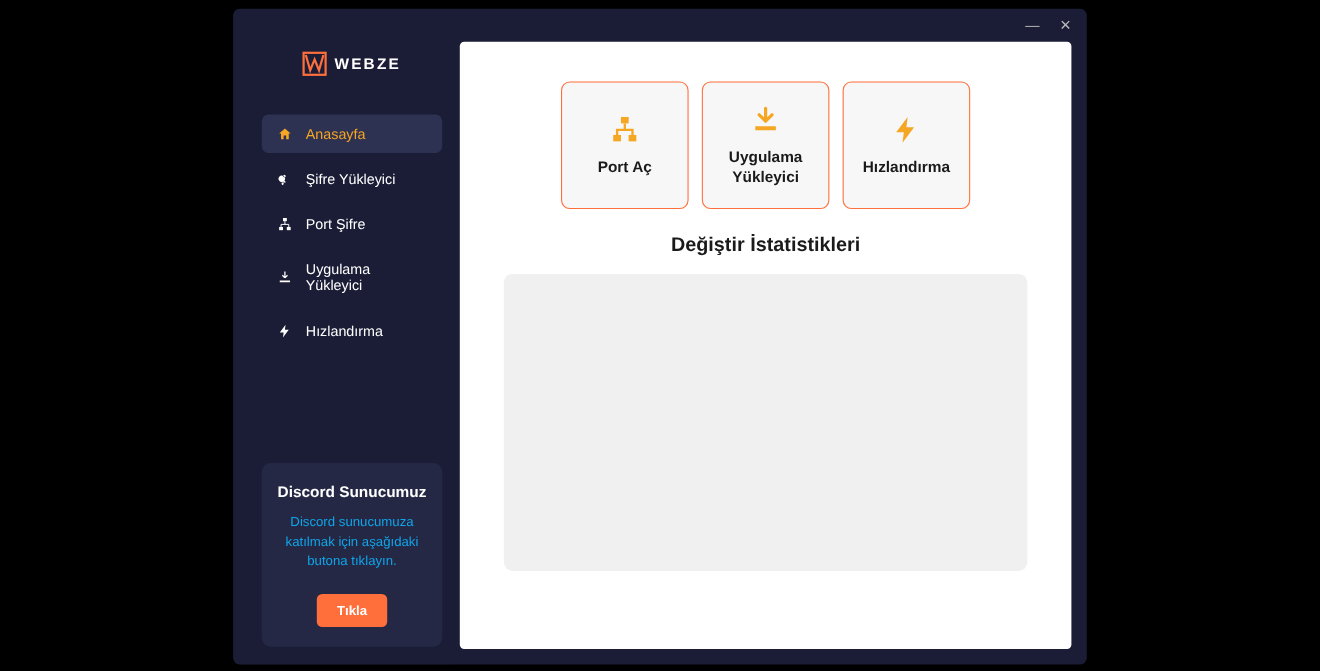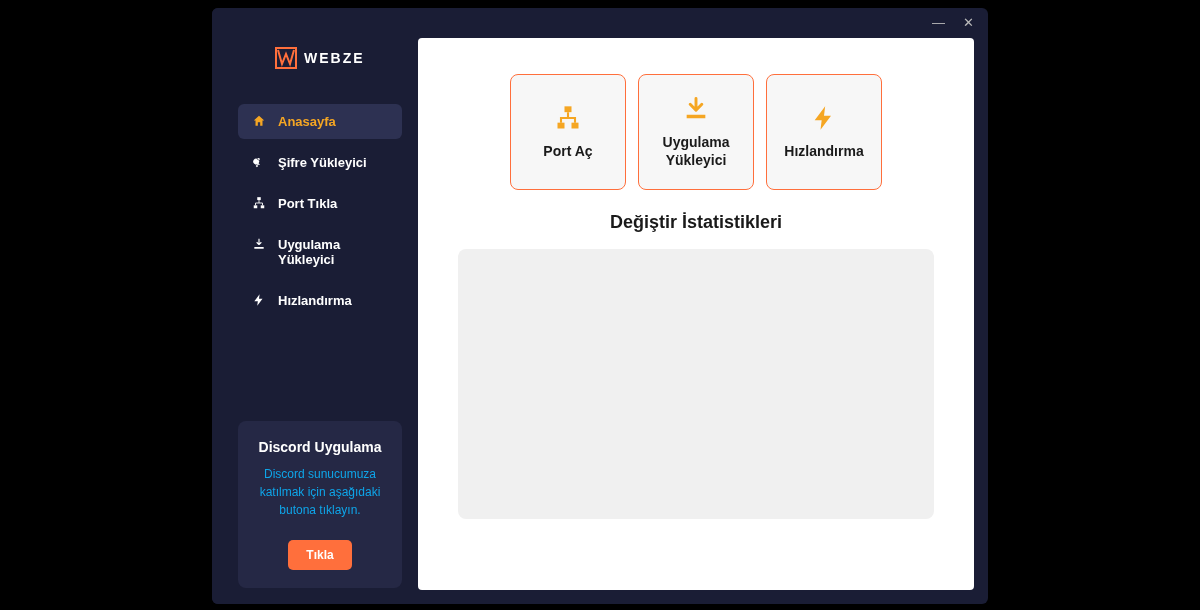--- a/index.html
+++ b/index.html
@@ -66,27 +66,27 @@
       letter-spacing: 2px;
       font-size: 14px;
     }
     .nav {
       display: flex;
       flex-direction: column;
       gap: 6px;
     }
     .nav-item {
       display: flex;
-      align-items: flex-start;
+      align-items: center;
       gap: 12px;
       padding: 10px 14px;
       border-radius: 6px;
       color: #fff;
       font-size: 13px;
-      font-weight: 700;
+      font-weight: 400;
       cursor: pointer;
     }
     .nav-item.active {
       background: #2d3152;
       color: #f5a623;
     }
     .nav-item .icon {
       width: 14px;
       height: 14px;
       display: flex;
@@ -220,21 +220,21 @@
 
       <div class="nav-item">
         <span class="icon">
           <svg viewBox="0 0 24 24" width="14" height="14" fill="currentColor">
               <rect x="9" y="2" width="6" height="5"></rect>
               <rect x="3" y="16" width="6" height="5"></rect>
               <rect x="15" y="16" width="6" height="5"></rect>
               <path d="M12 7v5M6 16v-4h12v4M12 12h0" stroke="currentColor" stroke-width="1.5" fill="none"></path>
             </svg>
         </span>
-        <span>Port Tıkla</span>
+        <span>Port Şifre</span>
       </div>
 
       <div class="nav-item">
         <span class="icon">
           <svg viewBox="0 0 24 24" width="14" height="14" fill="currentColor">
               <path d="M12 3v10m0 0l-4-4m4 4l4-4" stroke="currentColor" stroke-width="2" fill="none"></path>
               <path d="M4 17h16v3H4z"></path>
             </svg>
         </span>
         <span>Uygulama Yükleyici</span>
@@ -244,21 +244,21 @@
         <span class="icon">
           <svg viewBox="0 0 24 24" width="14" height="14" fill="currentColor">
               <path d="M13 2L4 14h6l-1 8 9-12h-6z"></path>
             </svg>
         </span>
         <span>Hızlandırma</span>
       </div>
     </div>
 
     <div class="discord-card">
-      <div class="discord-title">Discord Uygulama</div>
+      <div class="discord-title">Discord Sunucumuz</div>
       <div class="discord-desc">Discord sunucumuza katılmak için aşağıdaki butona tıklayın.</div>
       <button class="discord-btn">Tıkla</button>
     </div>
   </div>
 
   <div class="main">
     <div class="cards">
       <div class="card">
         <span class="card-icon">
           <svg viewBox="0 0 24 24" width="28" height="28" fill="#f5a623">

